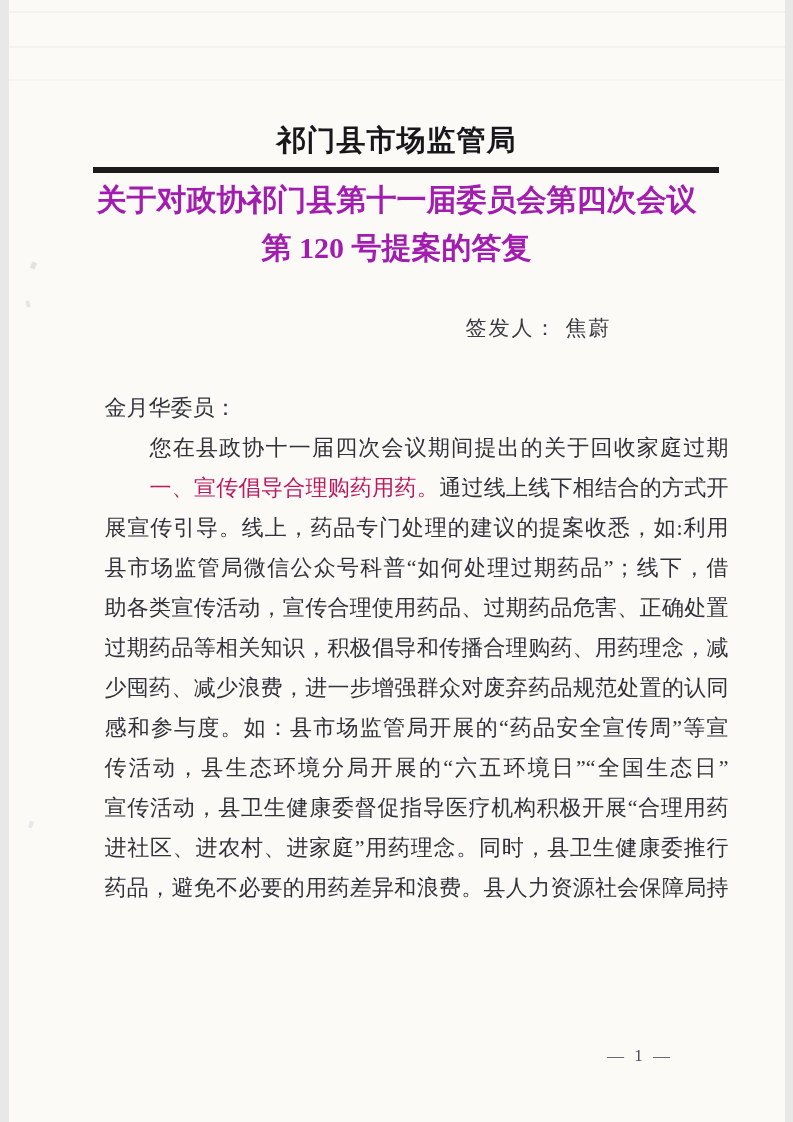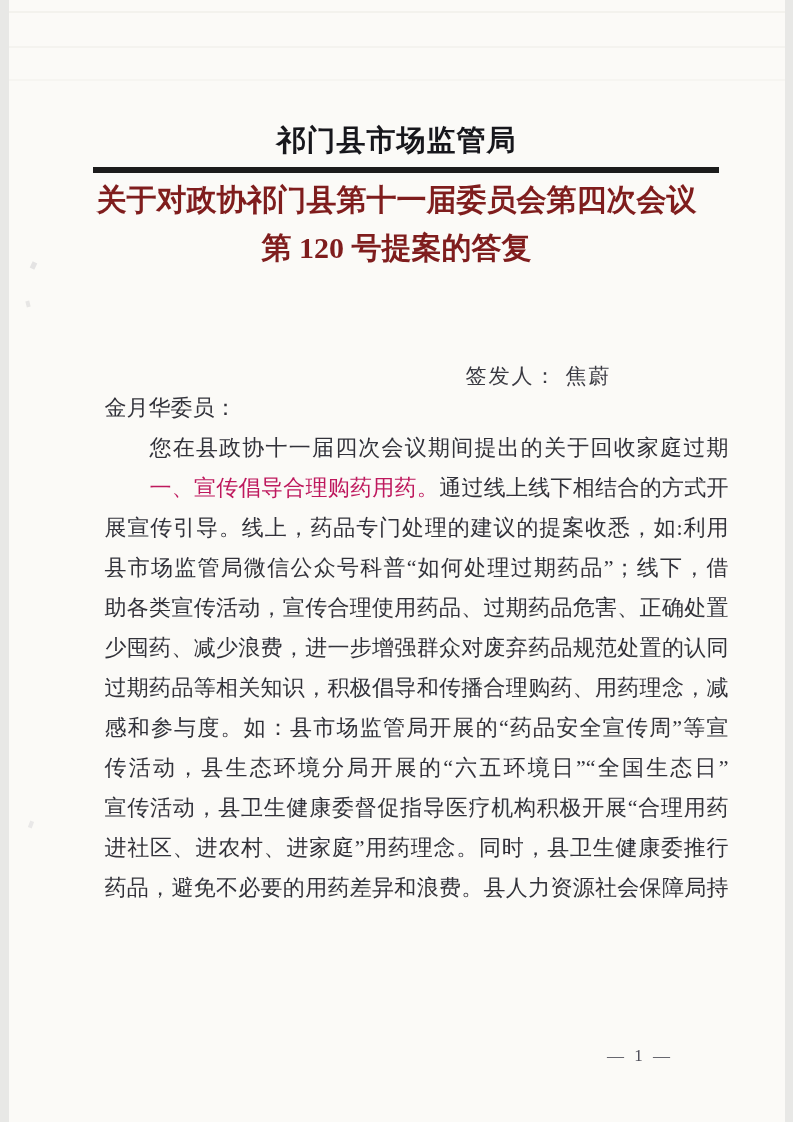--- a/index.html
+++ b/index.html
@@ -47,35 +47,34 @@
     height: 6px;
     background: #1c1c1c;
   }
   .doc-title {
     position: absolute;
     top: 181px;
     left: 0;
     width: 100%;
     text-align: center;
     font-weight: bold;
-    color: #7f1d1d;
+    color: #a21caf;
     font-size: 30px;
     line-height: 38px;
   }
   .doc-title .t2 { margin-top: 10px; }
   .signer {
     position: absolute;
     top: 315px;
     left: 457px;
     font-size: 21px;
     line-height: 26px;
     letter-spacing: 2px;
     color: #3a3a42;
     white-space: nowrap;
-    margin-top: 48px;
   }
   .signer .signer-name { margin-left: 8px; }
   .letter-body {
     position: absolute;
     top: 388px;
     left: 88px;
     width: 632px;
     font-size: 22px;
   }
   .ln {
@@ -135,22 +134,22 @@
     <span class="signer-label">签发人：</span><span class="signer-name">焦蔚</span>
   </div>
 
   <div class="letter-body">
     <div class="ln">金月华委员：</div>
     <div class="ln just ind">您在县政协十一届四次会议期间提出的关于回收家庭过期</div>
     <div class="ln just ind"><span class="lead">一、宣传倡导合理购药用药。</span><span class="rest">通过线上线下相结合的方式开</span></div>
     <div class="ln just">展宣传引导。线上，药品专门处理的建议的提案收悉，如:利用</div>
     <div class="ln just">县市场监管局微信公众号科普“如何处理过期药品”；线下，借</div>
     <div class="ln just">助各类宣传活动，宣传合理使用药品、过期药品危害、正确处置</div>
+    <div class="ln just">过期药品等相关知识，积极倡导和传播合理购药、用药理念，减</div>
     <div class="ln just">少囤药、减少浪费，进一步增强群众对废弃药品规范处置的认同</div>
-    <div class="ln just">过期药品等相关知识，积极倡导和传播合理购药、用药理念，减</div>
     <div class="ln just">感和参与度。如：县市场监管局开展的“药品安全宣传周”等宣</div>
     <div class="ln just">传活动，县生态环境分局开展的“六五环境日”“全国生态日”</div>
     <div class="ln just">宣传活动，县卫生健康委督促指导医疗机构积极开展“合理用药</div>
     <div class="ln just">进社区、进农村、进家庭”用药理念。同时，县卫生健康委推行</div>
     <div class="ln just">药品，避免不必要的用药差异和浪费。县人力资源社会保障局持</div>
   </div>
 
   <div class="pageno">— 1 —</div>
 
 </div>

